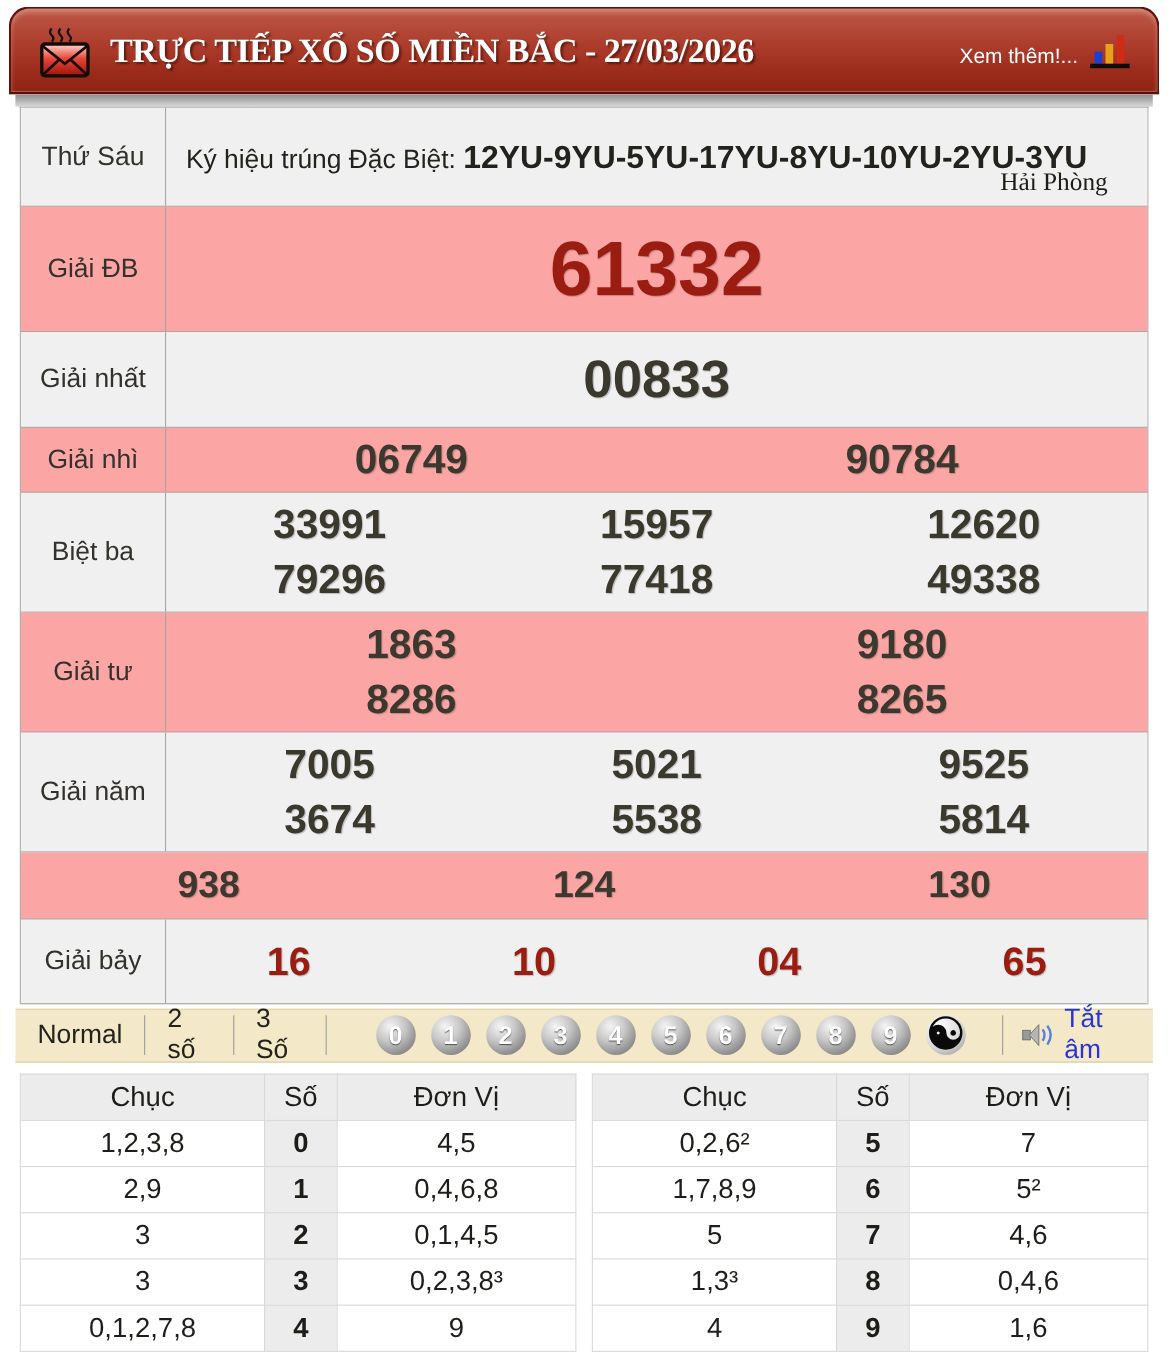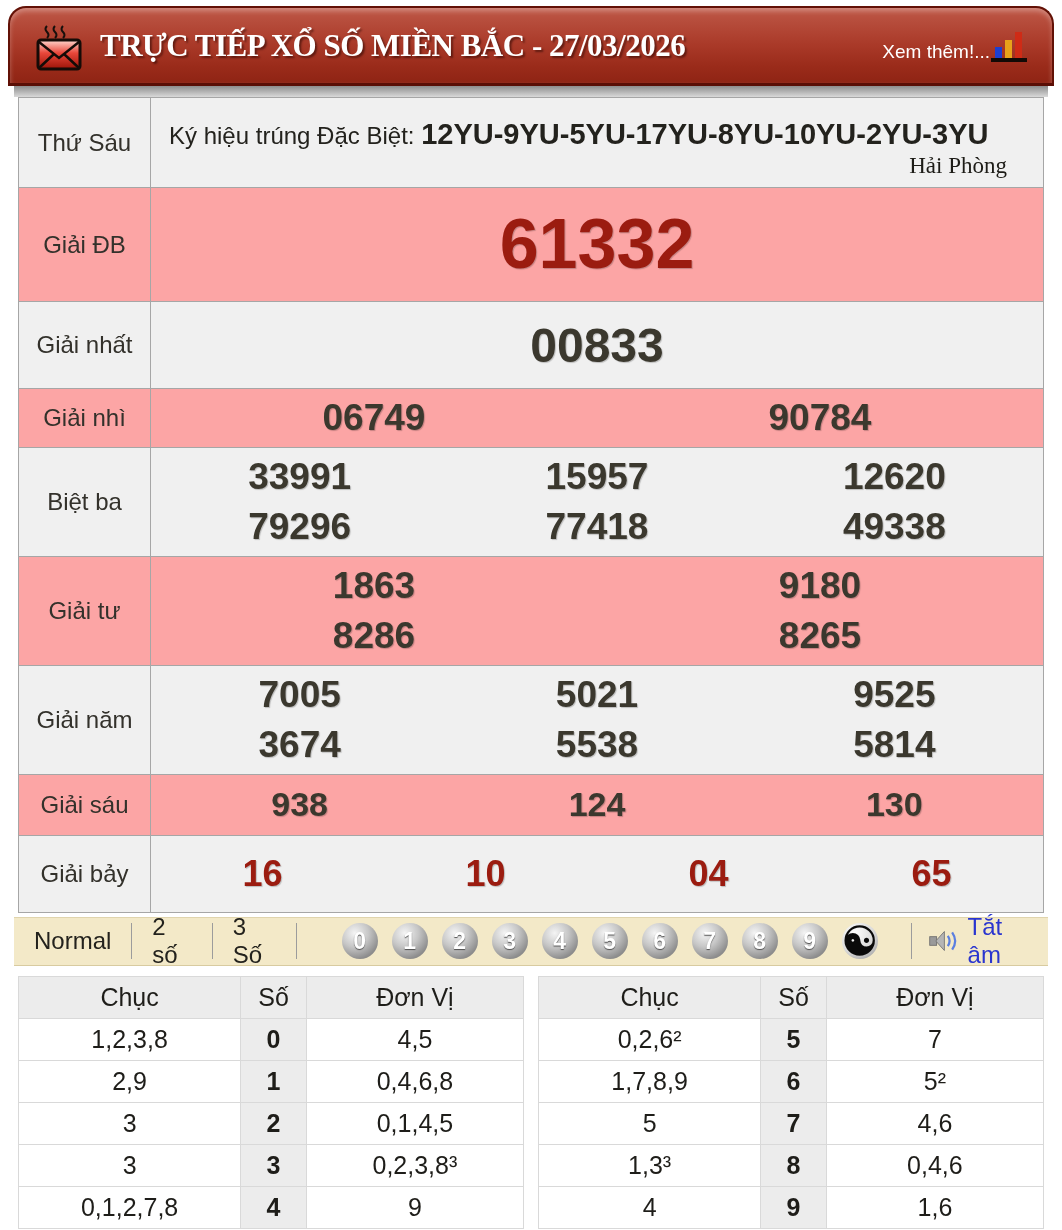--- a/index.html
+++ b/index.html
@@ -15,21 +15,21 @@
     border-radius:18px 18px 0 0;
     box-shadow: inset 0 3px 5px rgba(255,255,255,.3);
     display:flex; align-items:center; padding:0 24px;
   }
   .hdr-title {
     font-family:"Liberation Serif", serif; font-weight:bold;
     color:#fff; font-size:31px; margin-left:16px; white-space:nowrap;
     text-shadow:2px 2px 2px rgba(40,5,0,.55);
     letter-spacing:-0.5px;
   }
-  .hdr-more { margin-left:auto; color:#fff; font-size:19px; display:flex; align-items:flex-end; gap:0; cursor:pointer; }
+  .hdr-more { margin-left:auto; color:#fff; font-size:19px; display:flex; align-items:flex-end; gap:10px; cursor:pointer; }
   .strip-top { height:11px; margin:0 6px; background:linear-gradient(180deg,#8d8d8d,#d9d9d9); }
   .strip-bot { height:12px; margin:10px 10px 0; background:linear-gradient(180deg,#ededed,#969696); border-radius:0 0 8px 8px; }
 
   
   .ptable { margin:0 10px; border:1px solid #a6a6a6; border-bottom:none; }
   .prow { display:flex; border-bottom:1px solid #a6a6a6; background:#fca5a5; }
   .prow.alt { background:#f0f0f0; }
   .plabel {
     width:132px; flex:0 0 132px; border-right:1px solid #a6a6a6;
     display:flex; align-items:center; justify-content:center;
@@ -44,21 +44,21 @@
   .red .pline span { color:#9b1c10; }
   .r-info  { min-height:90px; }
   .r-db    { min-height:114px; }  .r-db   .pline span { font-size:70px; line-height:1.05; }
   .r-nhat  { min-height:87px; }   .r-nhat .pline span { font-size:48px; }
   .r-nhi   { min-height:59px; }   .r-nhi  .pline span { font-size:37px; }
   .r-2line { min-height:105px; }  .r-2line .pline span { font-size:37px; line-height:1.35; }
   .r-sau   { min-height:61px; }   .r-sau  .pline span { font-size:34px; }
   .r-bay   { min-height:77px; }   .r-bay  .pline span { font-size:36px; }
 
   
-  .icontent { flex:1; position:relative; padding:14px 20px 8px 18px; color:#23221d; }
+  .icontent { flex:1; position:relative; padding:24px 20px 8px 18px; color:#23221d; }
   .sign-label { font-size:24px; }
   .sign-value { font-size:29px; font-weight:bold; line-height:1.55; }
   .province {
     position:absolute; right:36px; bottom:8px;
     font-family:"Liberation Serif", serif; font-size:23px; color:#1d1c17;
   }
 
   
   .toolbar {
     margin:4px 6px 0; height:49px; background:#f3e9c8;
@@ -205,21 +205,20 @@
         </div>
         <div class="pline">
           <span>3674</span>
           <span>5538</span>
           <span>5814</span>
         </div>
       </div>
     </div>
 
     <div class="prow r-sau">
-      <div class="plabel">Giải sáu</div>
       <div class="pvals">
           <div class="pline">
         <span>938</span>
         <span>124</span>
         <span>130</span>
       </div>
         </div>
     </div>
 
     <div class="prow alt r-bay red">

